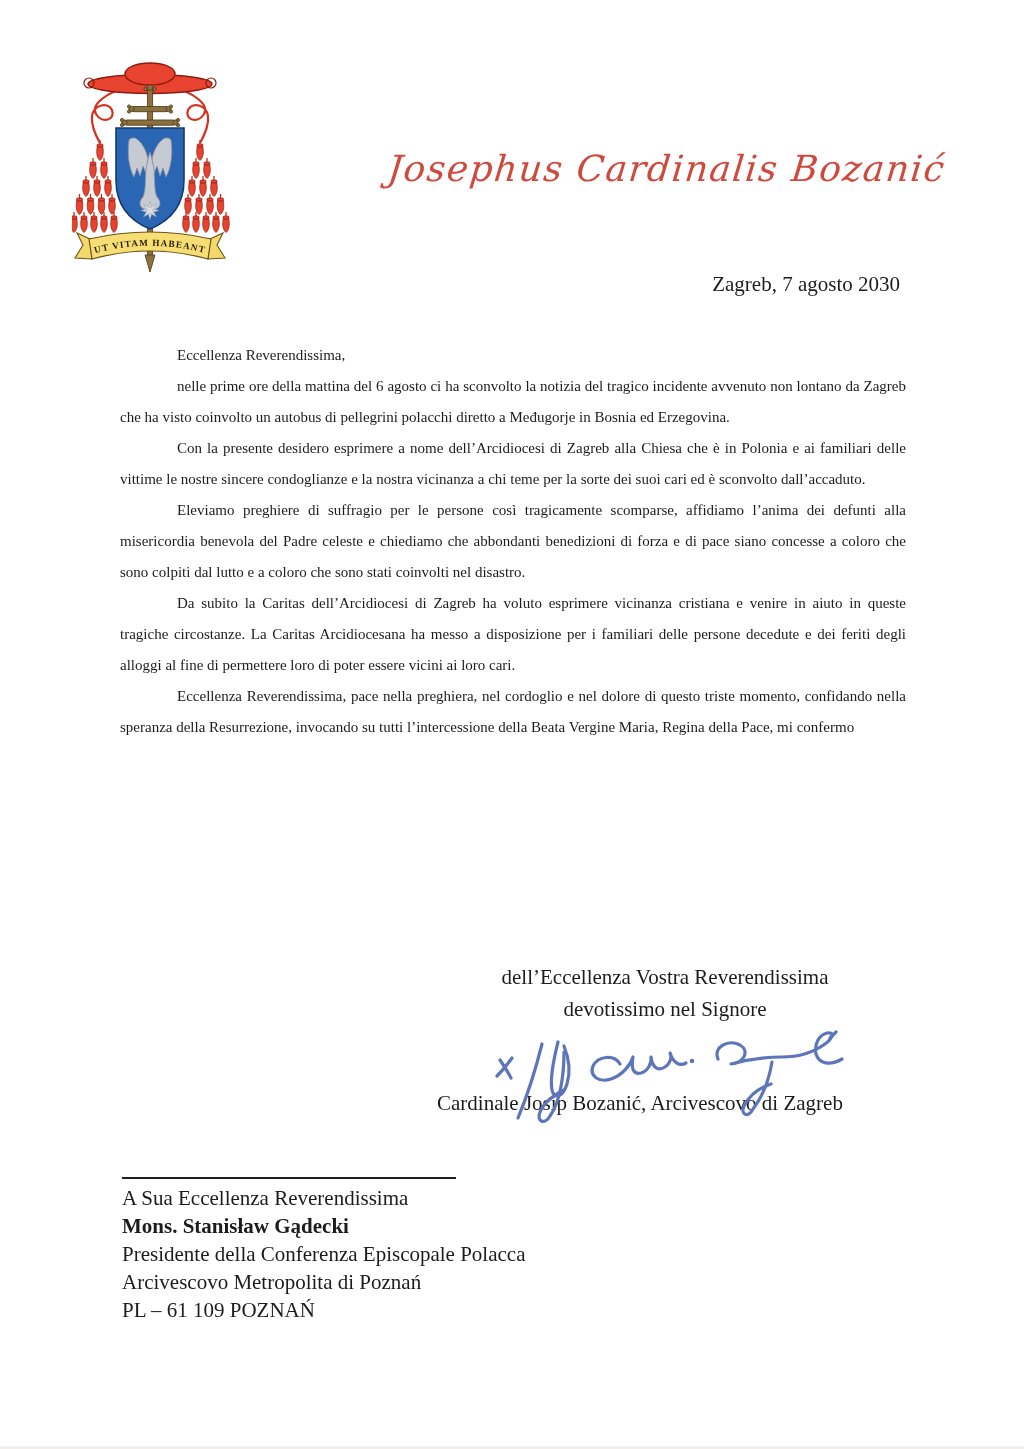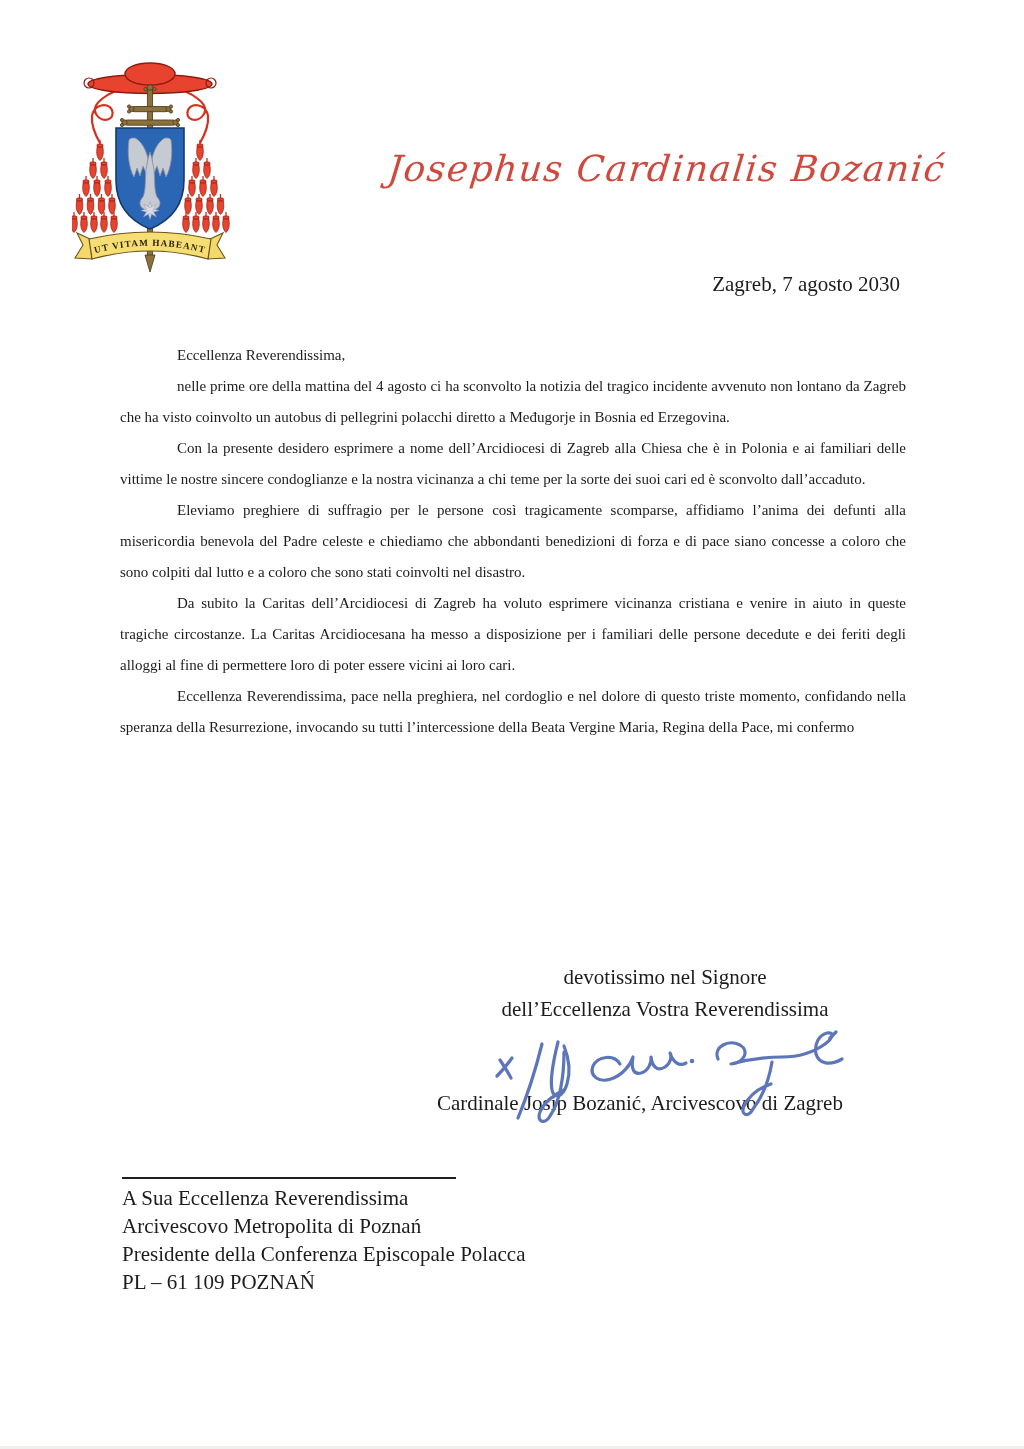--- a/index.html
+++ b/index.html
@@ -144,30 +144,30 @@
     </text>
   </g>
 </svg>
 
 <div id="script-name" class="abs">Josephus Cardinalis Bozanić</div>
 
 <div id="date-line" class="abs">Zagreb, 7 agosto 2030</div>
 
 <div id="letter-body" class="abs">
   <p id="salutation">Eccellenza Reverendissima,</p>
-  <p>nelle prime ore della mattina del 4 agosto ci ha sconvolto la notizia del tragico incidente avvenuto non lontano da Zagreb che ha visto coinvolto un autobus di pellegrini polacchi diretto a Međugorje in Bosnia ed Erzegovina.</p>
+  <p>nelle prime ore della mattina del 6 agosto ci ha sconvolto la notizia del tragico incidente avvenuto non lontano da Zagreb che ha visto coinvolto un autobus di pellegrini polacchi diretto a Međugorje in Bosnia ed Erzegovina.</p>
   <p>Con la presente desidero esprimere a nome dell’Arcidiocesi di Zagreb alla Chiesa che è in Polonia e ai familiari delle vittime le nostre sincere condoglianze e la nostra vicinanza a chi teme per la sorte dei suoi cari ed è sconvolto dall’accaduto.</p>
   <p>Eleviamo preghiere di suffragio per le persone così tragicamente scomparse, affidiamo l’anima dei defunti alla misericordia benevola del Padre celeste e chiediamo che abbondanti benedizioni di forza e di pace siano concesse a coloro che sono colpiti dal lutto e a coloro che sono stati coinvolti nel disastro.</p>
   <p>Da subito la Caritas dell’Arcidiocesi di Zagreb ha voluto esprimere vicinanza cristiana e venire in aiuto in queste tragiche circostanze. La Caritas Arcidiocesana ha messo a disposizione per i familiari delle persone decedute e dei feriti degli alloggi al fine di permettere loro di poter essere vicini ai loro cari.</p>
   <p>Eccellenza Reverendissima, pace nella preghiera, nel cordoglio e nel dolore di questo triste momento, confidando nella speranza della Resurrezione, invocando su tutti l’intercessione della Beata Vergine Maria, Regina della Pace, mi confermo</p>
 </div>
 
 <div id="closing" class="abs">
+  <div>dell’Eccellenza Vostra Reverendissima</div>
   <div>devotissimo nel Signore</div>
-  <div>dell’Eccellenza Vostra Reverendissima</div>
 </div>
 
 <svg id="signature-svg" class="abs" viewBox="0 0 400 100">
   <g fill="none" stroke="#5d76ba" stroke-width="3.2" stroke-linecap="round" stroke-linejoin="round">
     <path d="M22,30 C26,36 30,42 33,48"></path>
     <path d="M34,28 C29,35 24,41 19,46"></path>
     <path d="M64,14 C58,38 50,64 40,88"></path>
     <path d="M80,12 C75,32 72,50 74,60 C76,70 85,67 89,54 C93,41 90,26 86,16"></path>
     <path d="M86,22 C86,46 82,72 72,86 C67,95 58,92 62,82 C66,72 77,64 86,60"></path>
     <path d="M142,34 C136,24 120,26 115,36 C111,46 121,53 133,49 C145,45 153,34 155,27 C153,38 155,45 163,43 C170,41 174,33 173,27 C174,36 179,42 187,37 C193,33 194,26 192,23 C195,32 201,37 208,33"></path>
@@ -176,18 +176,19 @@
     <path d="M352,8 L358,2"></path>
   </g>
   <circle cx="214" cy="31" r="2.3" fill="#5d76ba"></circle>
 </svg>
 
 <div id="signature-name" class="abs">Cardinale Josip Bozanić, Arcivescovo di Zagreb</div>
 
 <div id="recipient-divider" class="abs"></div>
 <div id="recipient" class="abs">
   <div>A Sua Eccellenza Reverendissima</div>
+  <div class="bold">Mons. Stanisław Gądecki</div>
+  <div>Presidente della Conferenza Episcopale Polacca</div>
   <div>Arcivescovo Metropolita di Poznań</div>
-  <div>Presidente della Conferenza Episcopale Polacca</div>
   <div>PL – 61 109 POZNAŃ</div>
 </div>
 
 <div id="scan-edge" class="abs"></div>
 
 </body></html>

